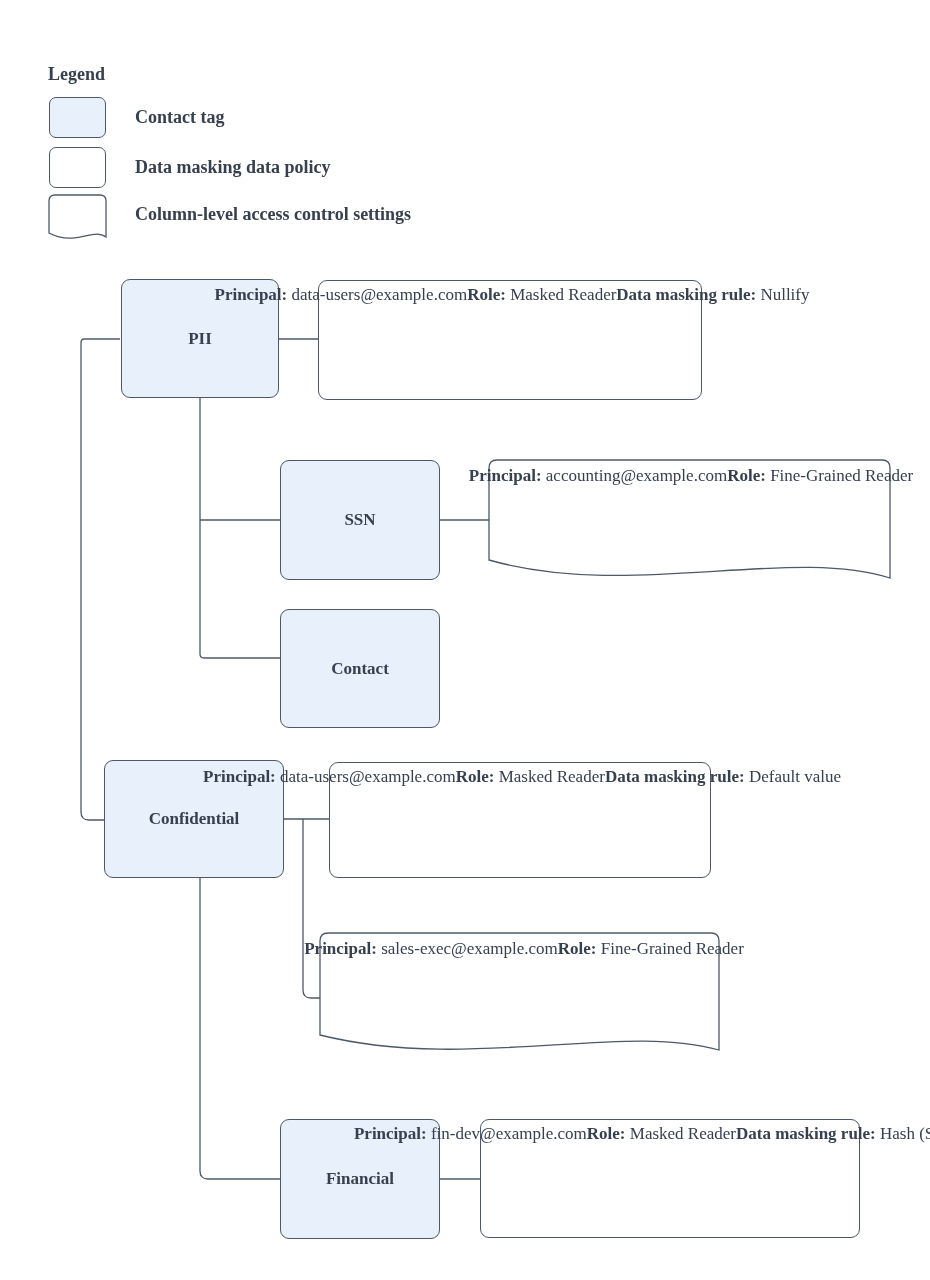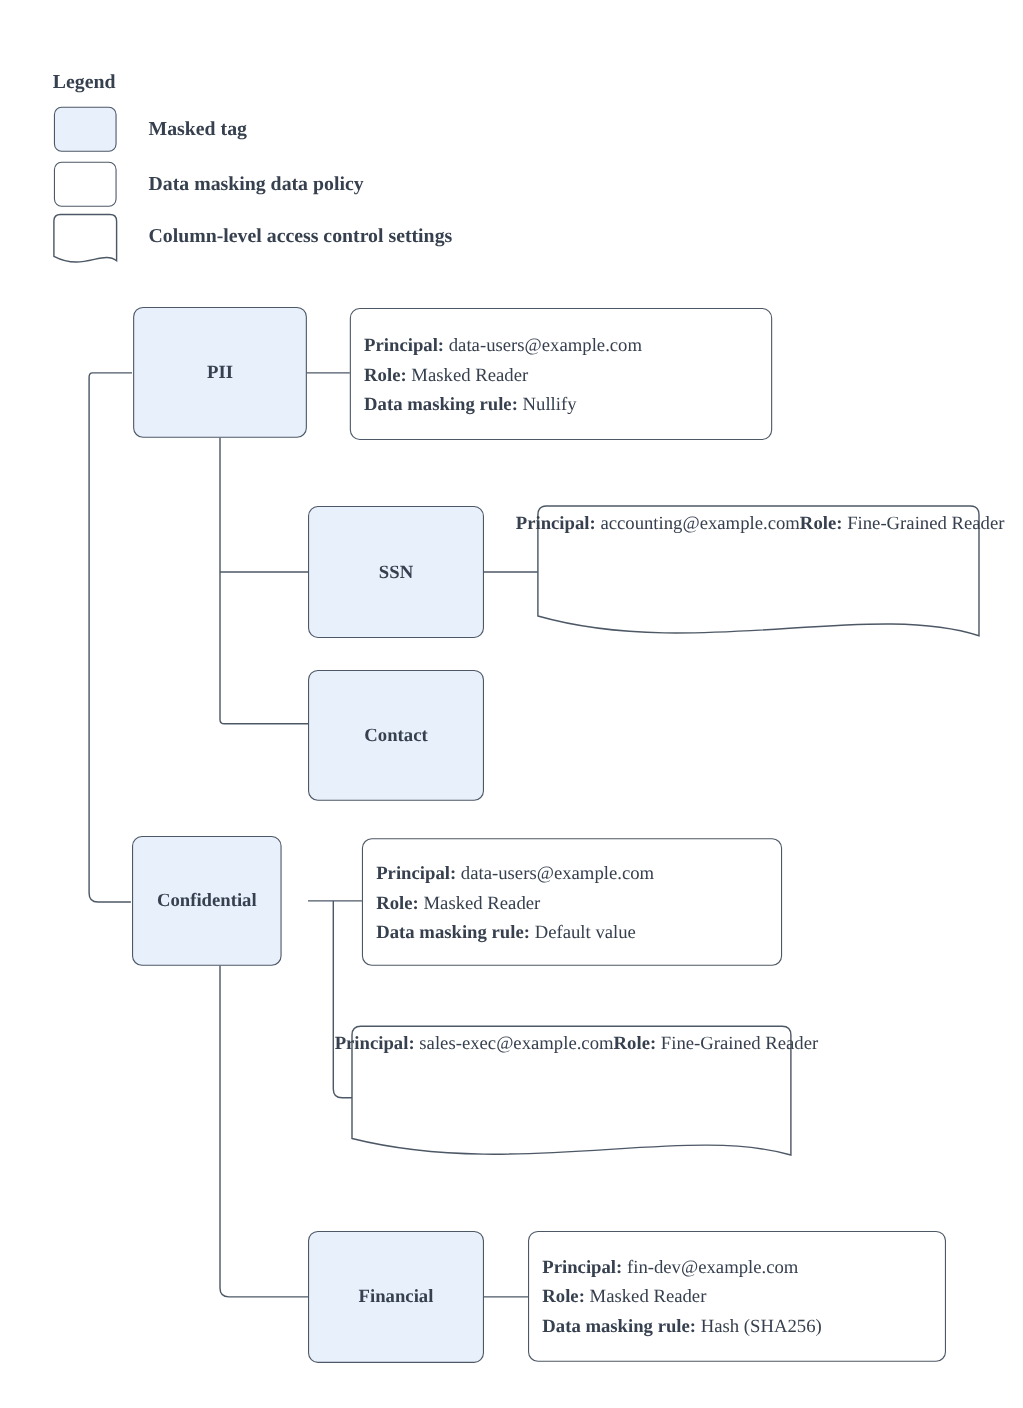--- a/index.html
+++ b/index.html
@@ -14,21 +14,21 @@
     font-family:Liberation Serif, serif;color:var(--text);overflow:hidden;
   }
   svg.layer{position:absolute;left:0;top:0;width:930px;height:1280px;}
   .node{
     position:absolute;background:var(--fill);border:1px solid var(--outline);
     border-radius:9px;display:flex;align-items:center;justify-content:center;
     font-size:17px;font-weight:bold;box-sizing:border-box;
   }
   .pbox{
     position:absolute;background:var(--bg);border:1px solid var(--outline);
-    border-radius:9px;display:flex;flex-direction:column;justify-content:center;
+    border-radius:9px;display:flex;justify-content:center;
     padding:0 8px 0 12px;box-sizing:border-box;font-size:17px;line-height:27px;
   }
   .wtext{
     position:absolute;display:flex;flex-direction:row;justify-content:center;
     font-size:17px;line-height:27px;box-sizing:border-box;
   }
   .row{white-space:nowrap;}
   .row b{font-weight:bold;}
   .legend-title{position:absolute;left:48px;top:64px;font-size:18px;font-weight:bold;}
   .swatch{
@@ -59,28 +59,28 @@
     <path d="M 440,1179 H 480"></path>
 
     <path style="fill:var(--bg);" d="M 497,460 H 882 Q 890,460 890,468 V 578 C 790,546 630,600 489,560 V 468 Q 489,460 497,460 Z"></path>
     <path style="fill:var(--bg);" d="M 328,933 H 711 Q 719,933 719,941 V 1050 C 622,1022 468,1072 320,1035 V 941 Q 320,933 328,933 Z"></path>
     <path style="fill:var(--bg);" d="M 55,195 H 100 Q 106,195 106,201 V 237 C 93,227 76,247 49,233 V 201 Q 49,195 55,195 Z"></path>
   </svg>
 
   <div class="legend-title">Legend</div>
   <div class="swatch blue" style="top:97px"></div>
   <div class="swatch white" style="top:147px"></div>
-  <div class="legend-label" style="top:97px">Masked tag</div>
+  <div class="legend-label" style="top:97px">Contact tag</div>
   <div class="legend-label" style="top:147px">Data masking data policy</div>
   <div class="legend-label" style="top:194px">Column-level access control settings</div>
 
   <div class="node" style="left:121px;top:279px;width:158px;height:119px">PII</div>
   <div class="node" style="left:280px;top:460px;width:160px;height:120px">SSN</div>
   <div class="node" style="left:280px;top:609px;width:160px;height:119px">Contact</div>
-  <div class="node" style="left:120px;top:760px;width:136px;height:118px">Confidential</div>
+  <div class="node" style="left:104px;top:760px;width:180px;height:118px">Confidential</div>
   <div class="node" style="left:280px;top:1119px;width:160px;height:120px">Financial</div>
 
   <div class="pbox" style="left:318px;top:280px;width:384px;height:120px">
     <div class="row"><b>Principal:</b> <span>data-users@example.com</span></div>
     <div class="row"><b>Role:</b> <span>Masked Reader</span></div>
     <div class="row"><b>Data masking rule:</b> <span>Nullify</span></div>
   </div>
 
   <div class="pbox" style="left:329px;top:762px;width:382px;height:116px">
     <div class="row"><b>Principal:</b> <span>data-users@example.com</span></div>

